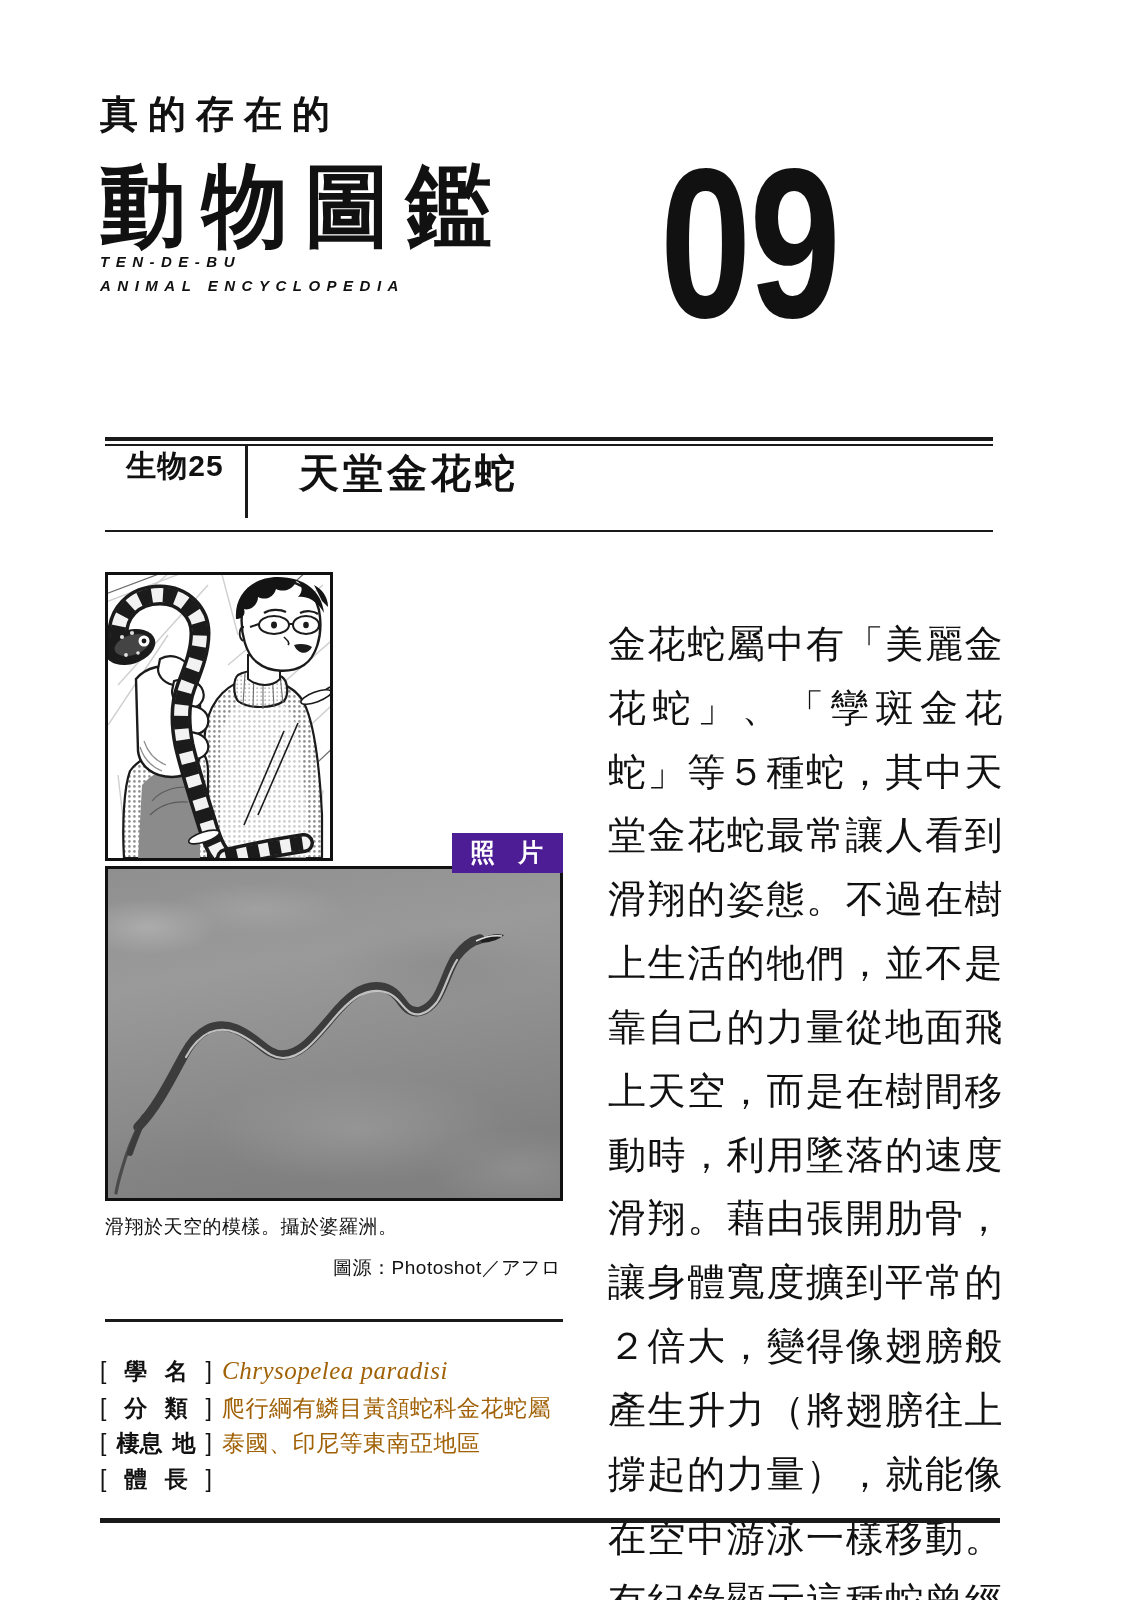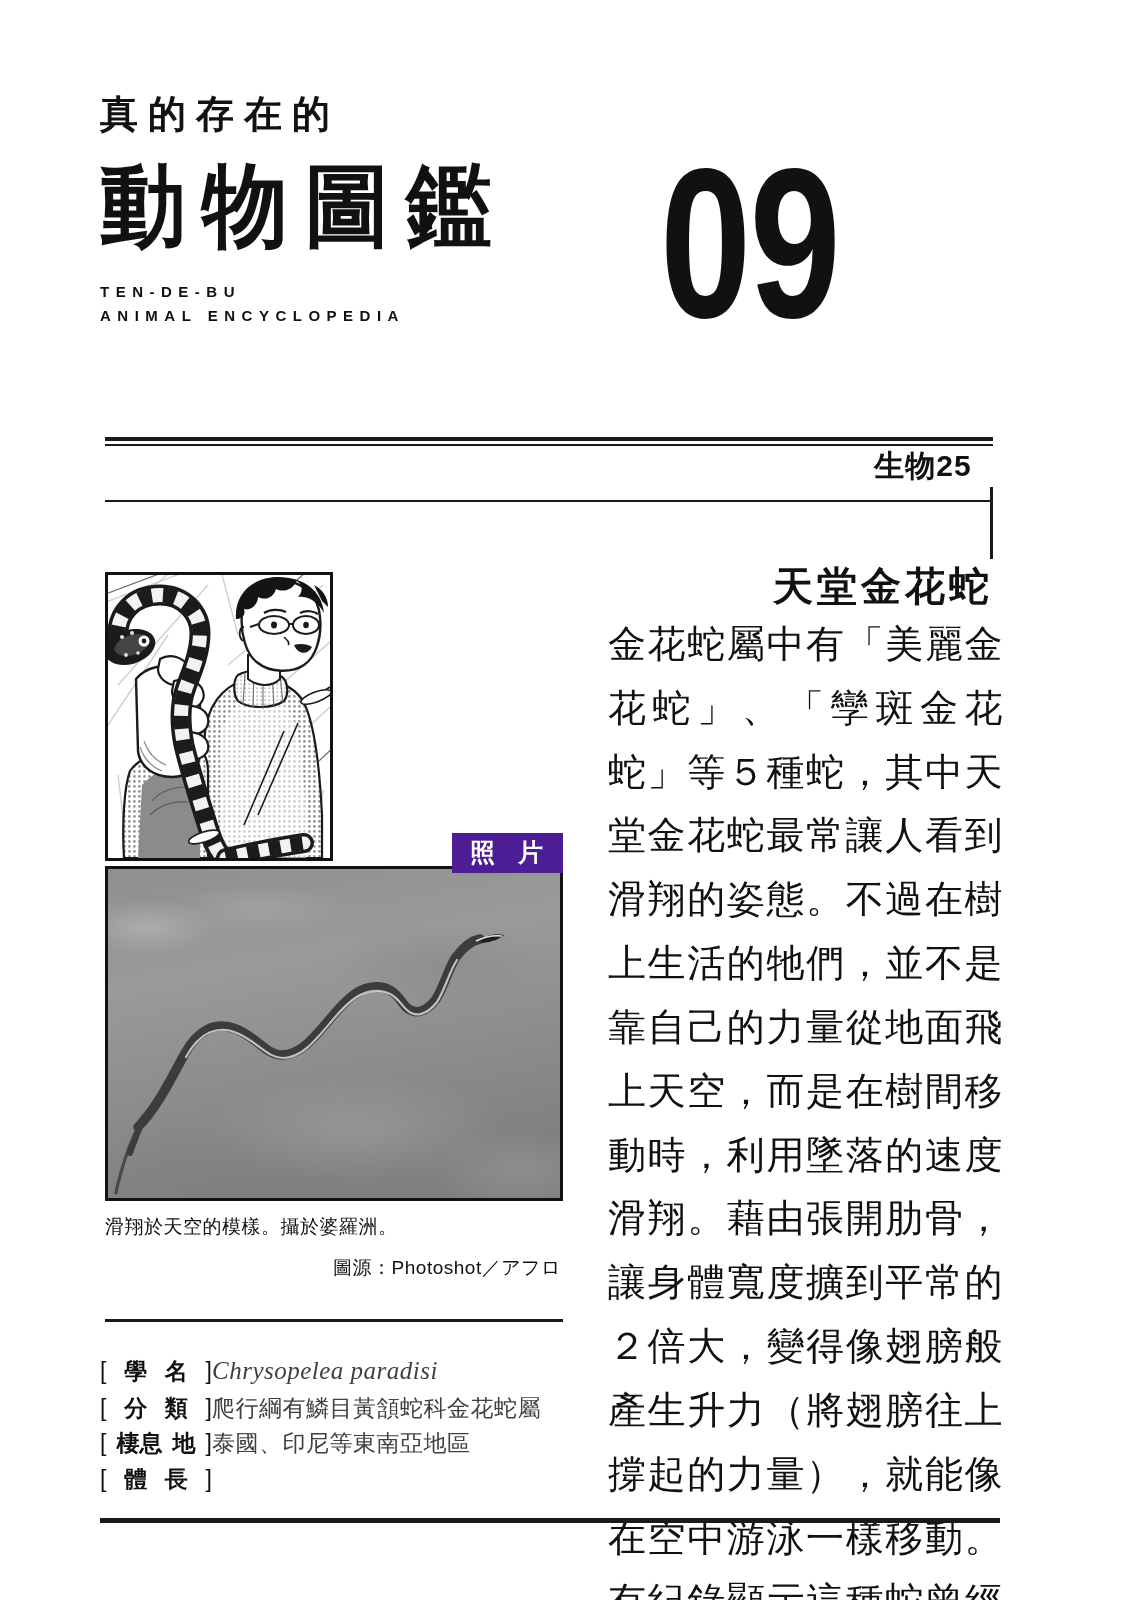--- a/index.html
+++ b/index.html
@@ -44,21 +44,21 @@
     font-size: 86px;
     letter-spacing: 16px;
     line-height: 1.1;
     margin-top: 22px;
     color: #111;
     white-space: nowrap;
     transform: scaleY(1.06);
     transform-origin: left top;
   }
   .mast-rom {
-    margin-top: 30px;
+    font-style: italic;
   }
   .mast-rom div {
     font-family: "Liberation Sans", "DejaVu Sans", sans-serif;
     font-weight: 700;
     font-size: 15px;
     letter-spacing: 6.5px;
     line-height: 1.65;
     color: #111;
     white-space: nowrap;
   }
@@ -84,43 +84,42 @@
     width: 888px;
   }
   .rule-double {
     border-top: 4px solid #1a1a1a;
     border-bottom: 2px solid #1a1a1a;
     height: 3px;
     box-sizing: content-box;
   }
   .sec-body {
     position: relative;
-    height: 54px;
+    height: 84px;
     display: flex;
-    align-items: flex-end;
-    flex-direction: column;
+    align-items: flex-start;
   }
   .sec-no {
     width: 140px;
     text-align: center;
     font-family: "Liberation Sans", "DejaVu Sans", sans-serif;
     font-weight: 700;
     font-size: 30px;
     letter-spacing: 1px;
     color: #111;
     flex: none;
   }
   .sec-divider {
     width: 3px;
     background: #1a1a1a;
     height: 72px;
     flex: none;
   }
   .sec-name {
-    padding-left: 16px;
+    padding-left: 51px;
     font-family: "Liberation Sans", "DejaVu Sans", sans-serif;
     font-weight: 700;
     font-size: 40px;
     letter-spacing: 4px;
     color: #111;
   }
   .rule-single {
     border-top: 2.5px solid #1a1a1a;
   }
 
@@ -238,21 +237,22 @@
     color: #111;
     width: 112px;
     flex: none;
     display: flex;
     justify-content: space-between;
   }
   .spec-key .br { font-weight: 400; }
   .spec-val {
     font-family: "Liberation Sans", "DejaVu Sans", sans-serif;
     font-size: 23px;
-    color: #404040;
+    color: #a16207;
+    padding-left: 10px;
     letter-spacing: 0.5px;
   }
   .spec-val.sci {
     font-family: "Liberation Serif", "DejaVu Serif", serif;
     font-style: italic;
     font-size: 25px;
   }
 
   
   .foot-rule {

